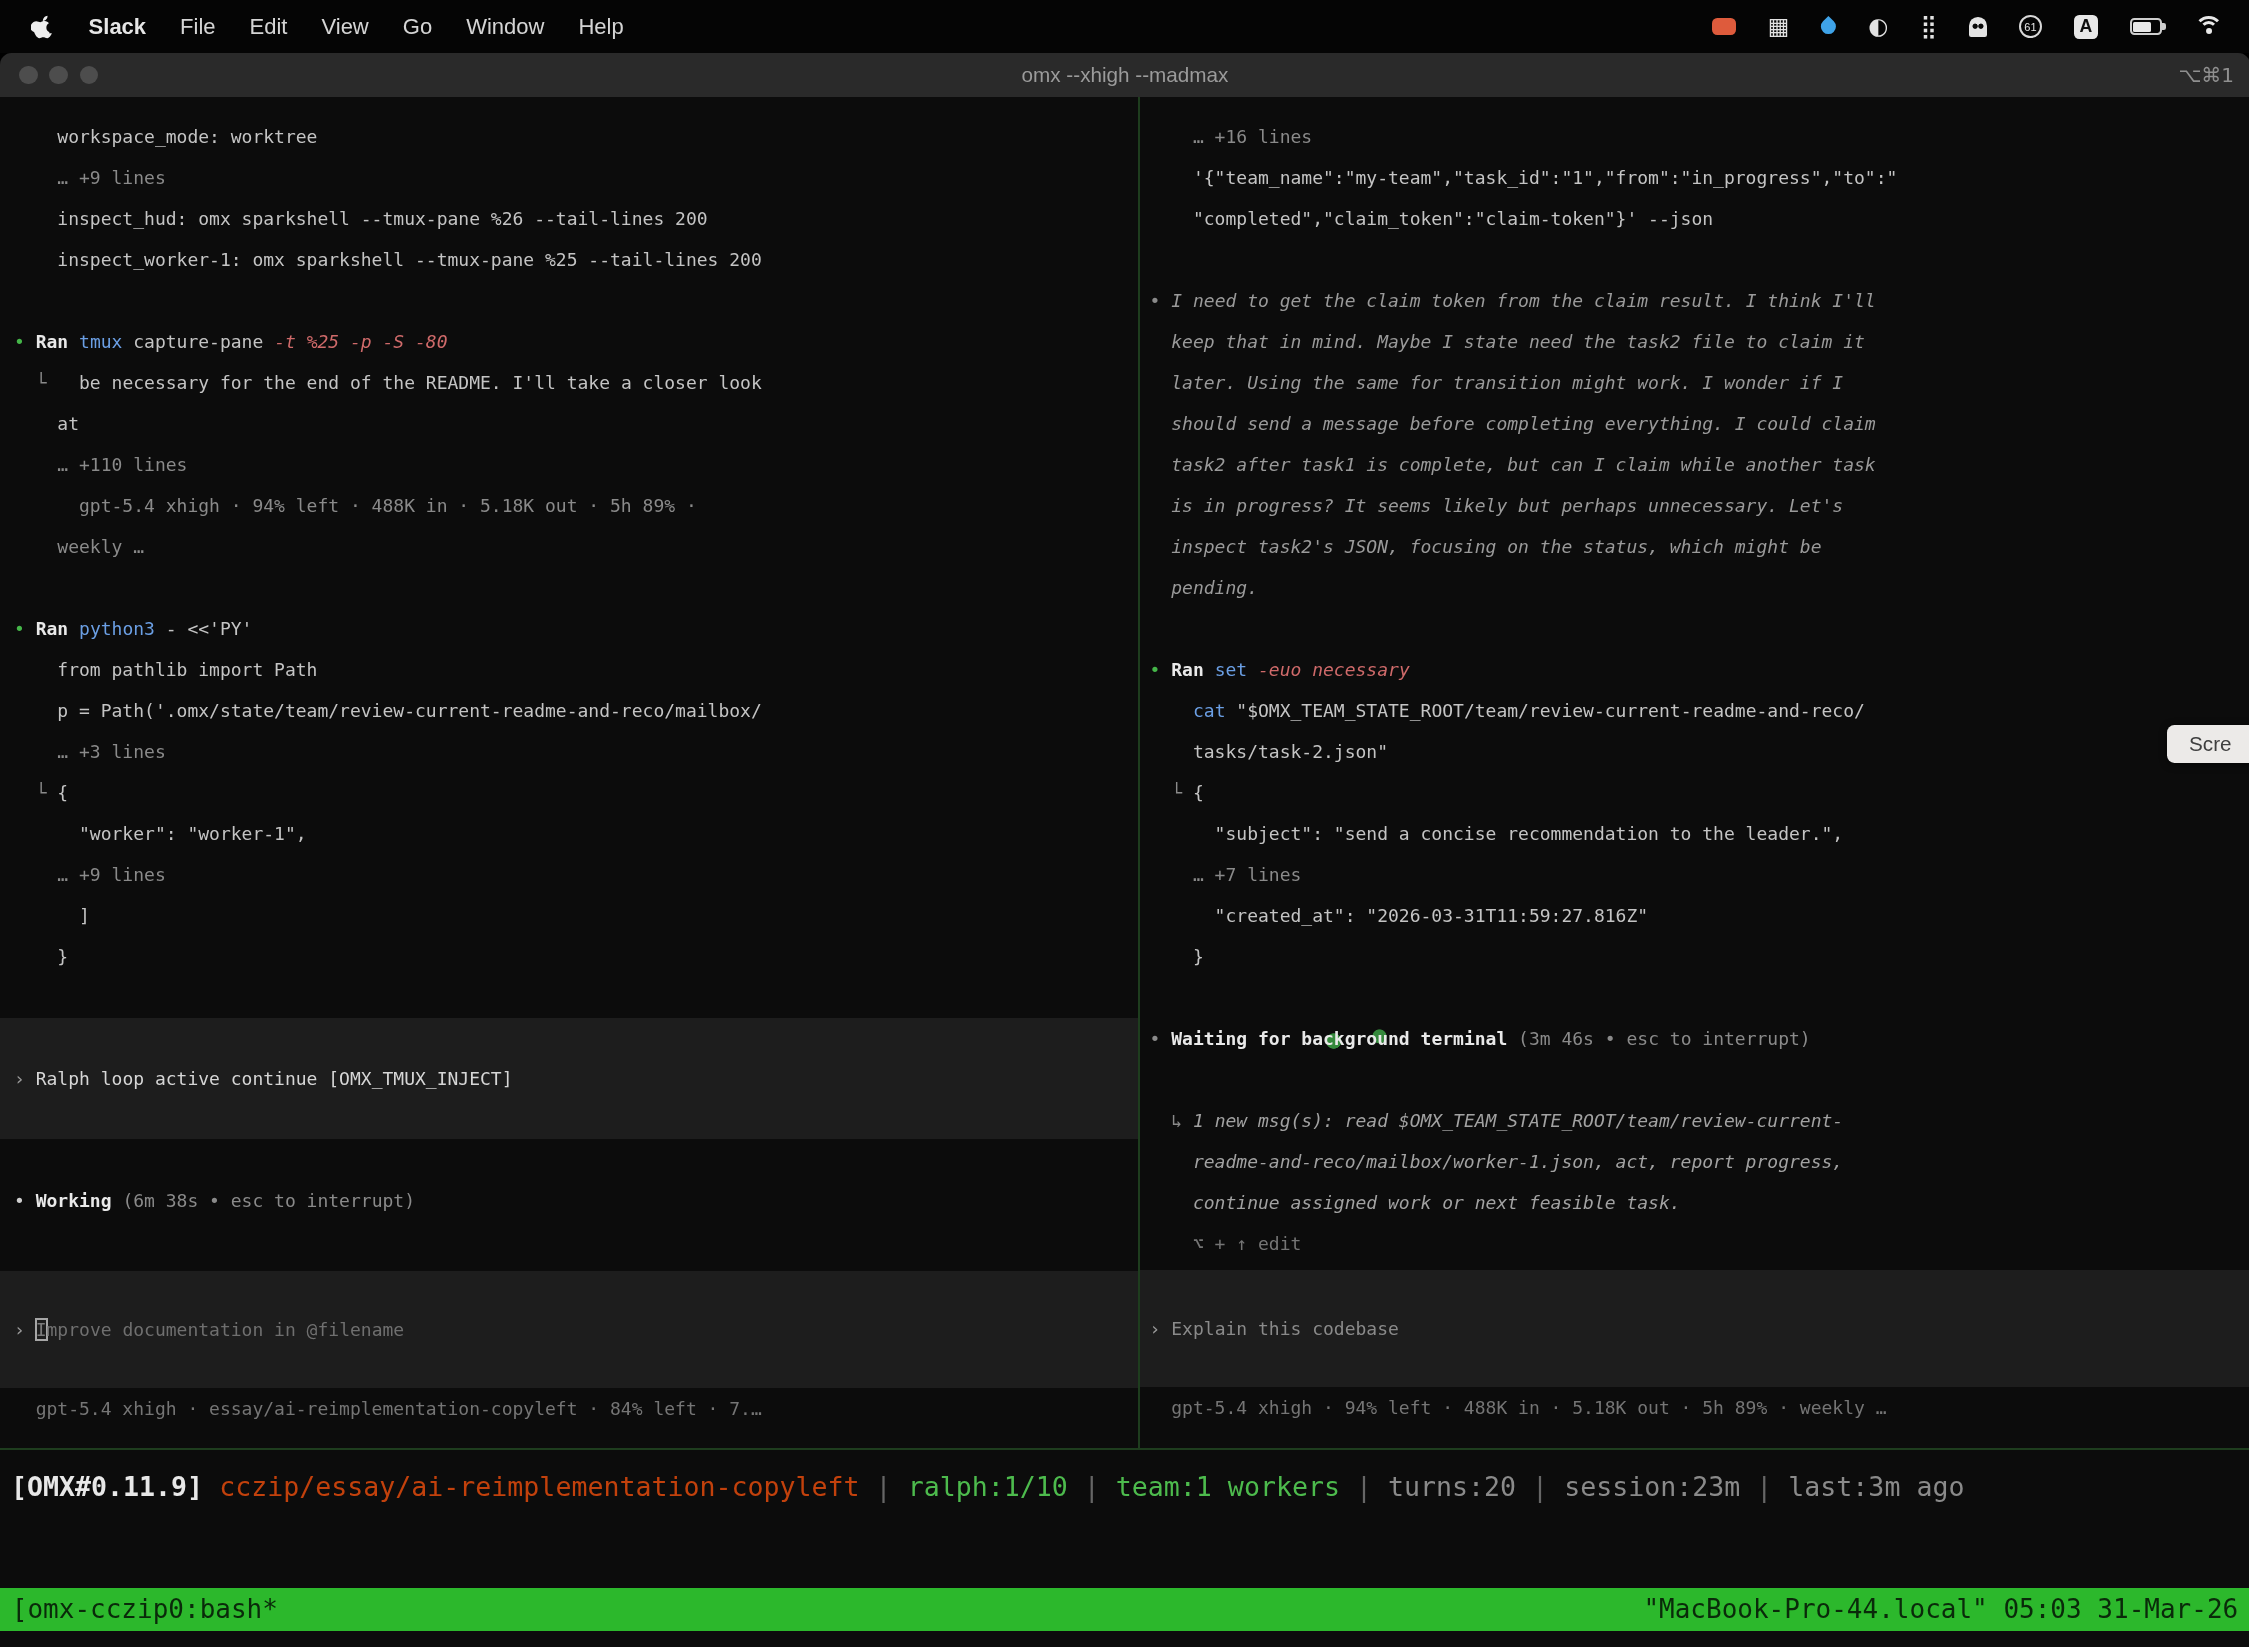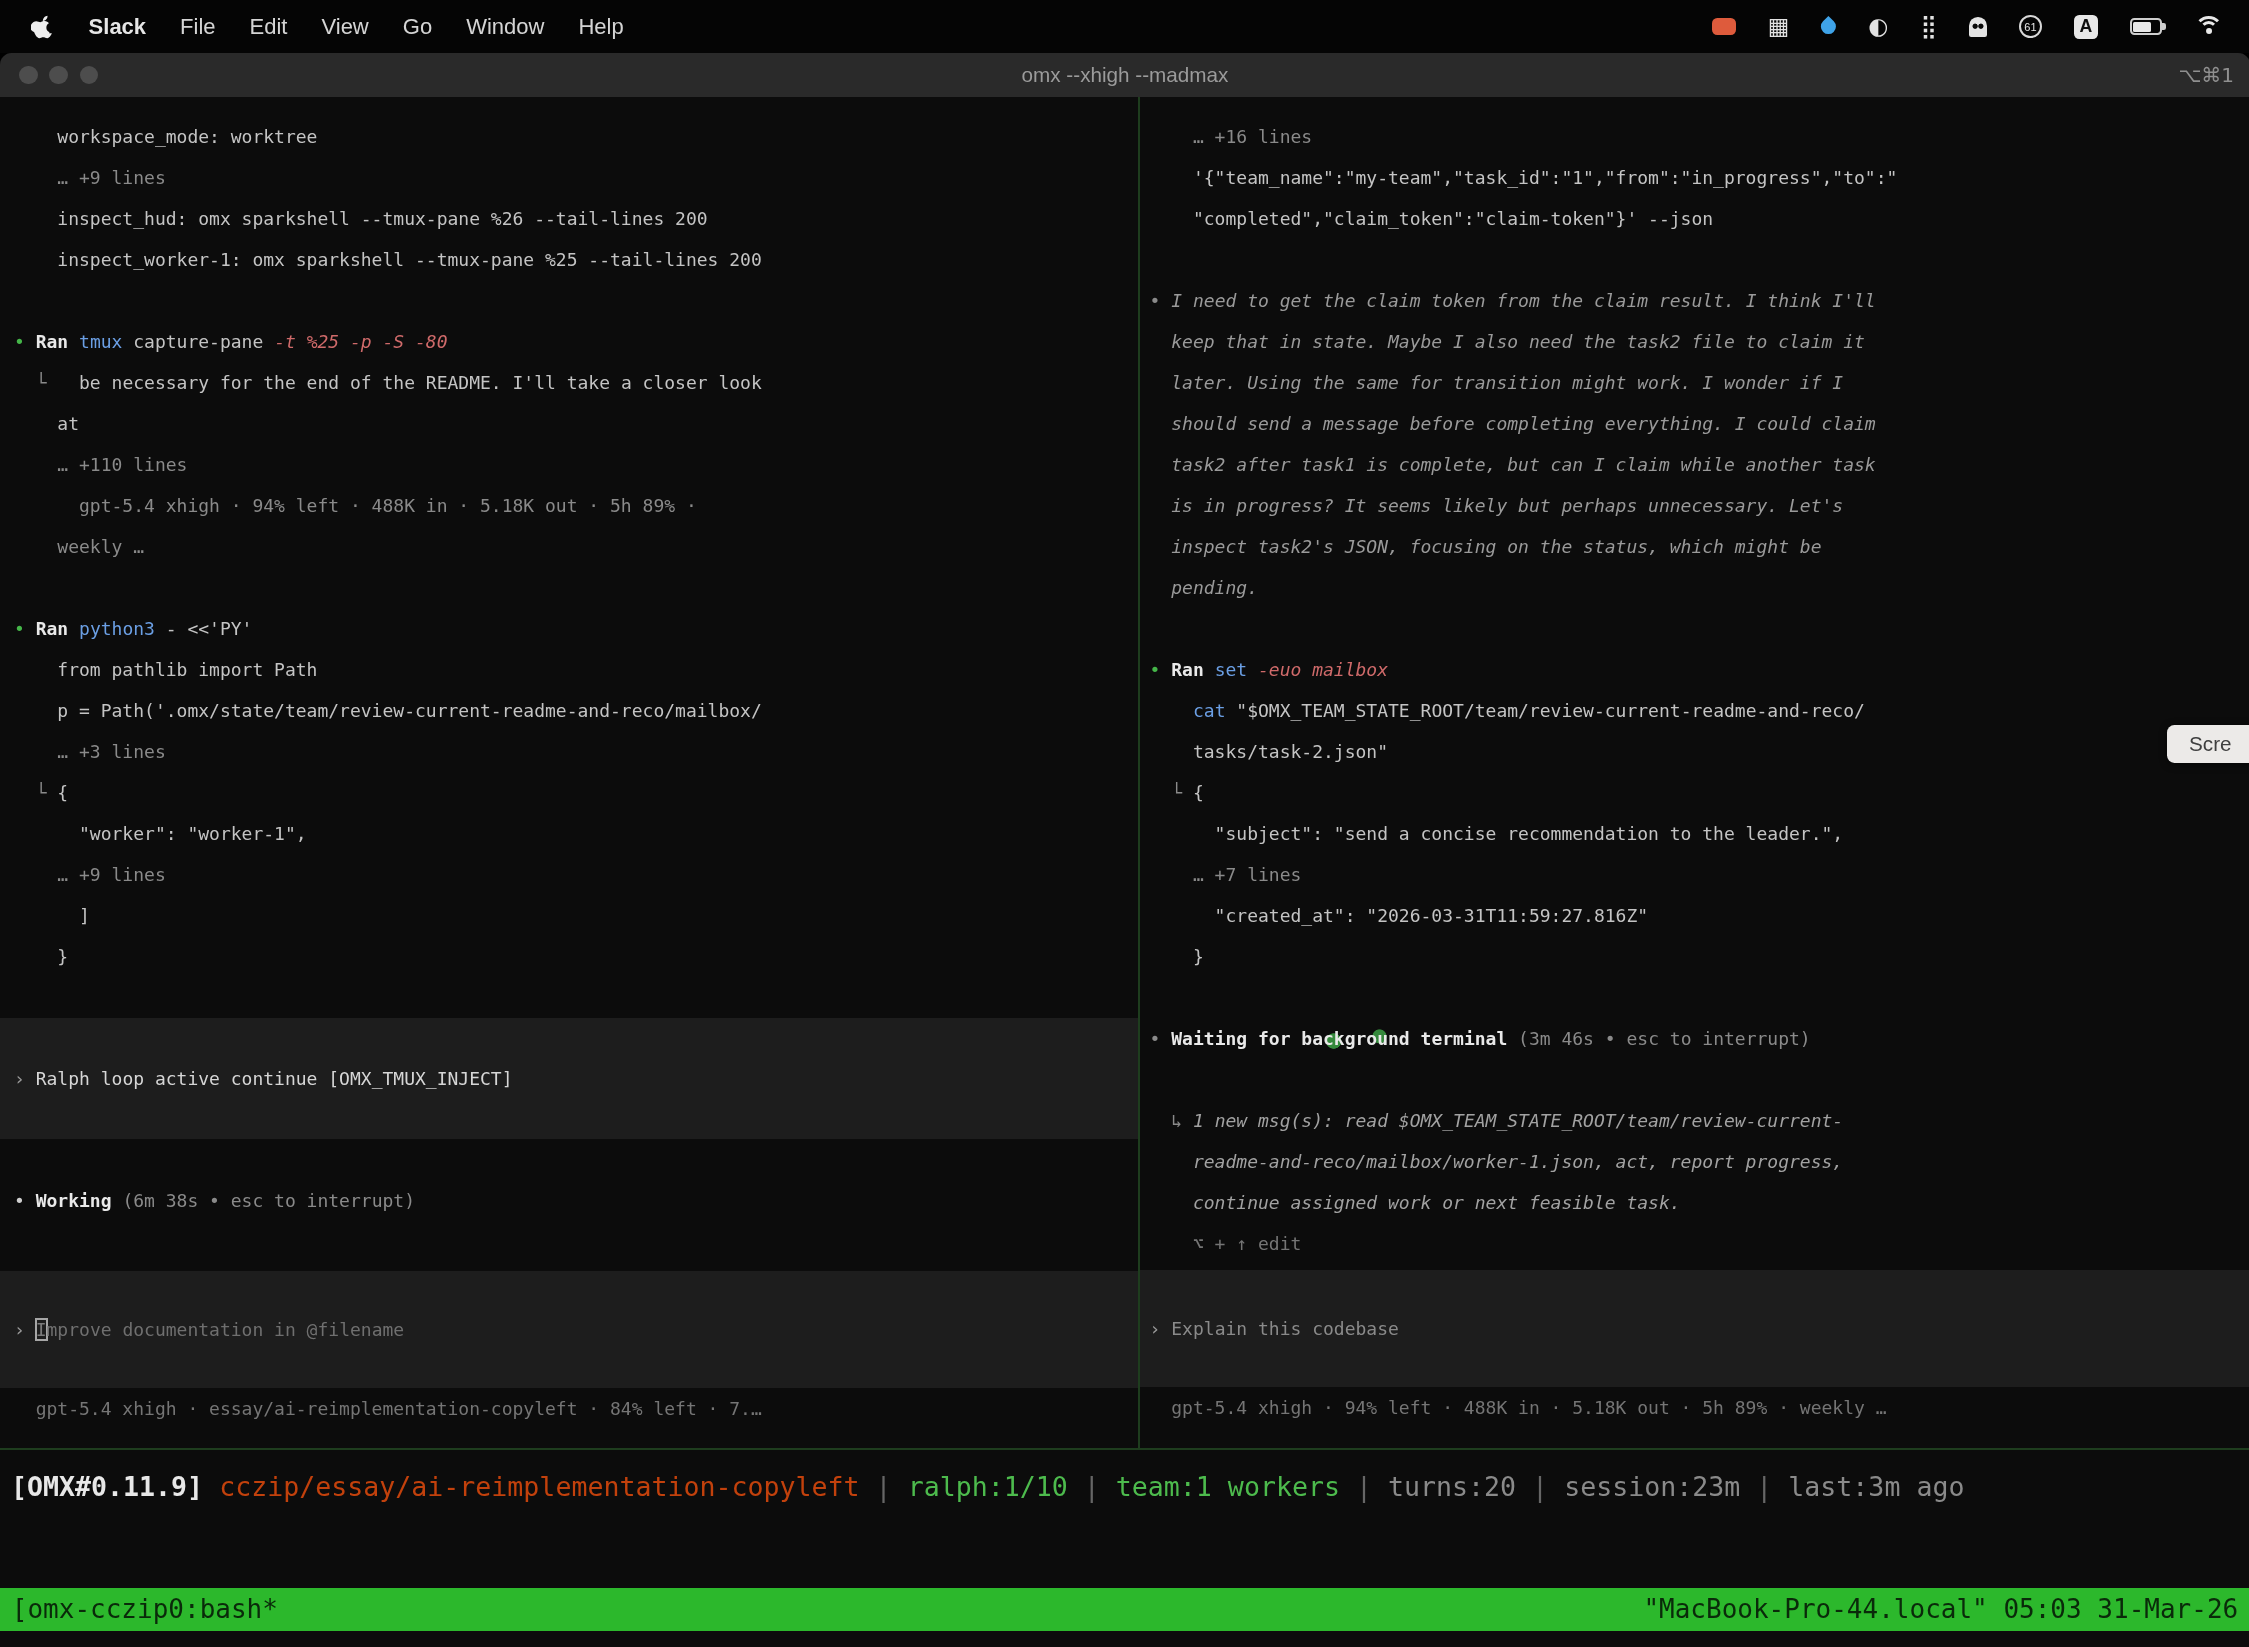--- a/index.html
+++ b/index.html
@@ -163,29 +163,29 @@
         <div class="band" style="height: 117px;"><span class="prompt">› </span><span class="cursor">I</span><span class="ghost">mprove documentation in @filename</span></div>
         <div class="tline"><span class="dim2">  gpt-5.4 xhigh · essay/ai-reimplementation-copyleft · 84% left · 7.…</span></div>
       </div>
     <div class="vdivider"></div>
     <div class="pane pane-right" id="pane-right">
         <div class="tline"><span class="dim">    … +16 lines</span></div>
         <div class="tline"><span class="def">    '{"team_name":"my-team","task_id":"1","from":"in_progress","to":"</span></div>
         <div class="tline"><span class="def">    "completed","claim_token":"claim-token"}' --json</span></div>
         <div class="tline"></div>
         <div class="tline"><span class="gbullet">• </span><span class="ital">I need to get the claim token from the claim result. I think I'll</span></div>
-        <div class="tline"><span class="ital">  keep that in state. Maybe I also need the task2 file to claim it</span></div>
+        <div class="tline"><span class="ital">  keep that in mind. Maybe I state need the task2 file to claim it</span></div>
         <div class="tline"><span class="ital">  later. Using the same for transition might work. I wonder if I</span></div>
         <div class="tline"><span class="ital">  should send a message before completing everything. I could claim</span></div>
         <div class="tline"><span class="ital">  task2 after task1 is complete, but can I claim while another task</span></div>
         <div class="tline"><span class="ital">  is in progress? It seems likely but perhaps unnecessary. Let's</span></div>
         <div class="tline"><span class="ital">  inspect task2's JSON, focusing on the status, which might be</span></div>
         <div class="tline"><span class="ital">  pending.</span></div>
         <div class="tline"></div>
-        <div class="tline"><span class="bgreen">• </span><span class="bold">Ran </span><span class="blue">set</span><span class="def"> </span><span class="red">-euo mailbox</span></div>
+        <div class="tline"><span class="bgreen">• </span><span class="bold">Ran </span><span class="blue">set</span><span class="def"> </span><span class="red">-euo necessary</span></div>
         <div class="tline"><span class="def">    </span><span class="blue">cat </span><span class="def">"$OMX_TEAM_STATE_ROOT/team/review-current-readme-and-reco/</span></div>
         <div class="tline"><span class="def">    tasks/task-2.json"</span></div>
         <div class="tline"><span class="dim">  └ </span><span class="def">{</span></div>
         <div class="tline"><span class="def">      "subject": "send a concise recommendation to the leader.",</span></div>
         <div class="tline"><span class="dim">    … +7 lines</span></div>
         <div class="tline"><span class="def">      "created_at": "2026-03-31T11:59:27.816Z"</span></div>
         <div class="tline"><span class="def">    }</span></div>
         <div class="tline"></div>
         <div class="tline"><span class="gbullet">• </span><span class="bold">Waiting for </span><span class="bold spin">background</span><span class="bold"> terminal</span><span class="dim"> (3m 46s • esc to interrupt)</span></div>
         <div class="tline"></div>

